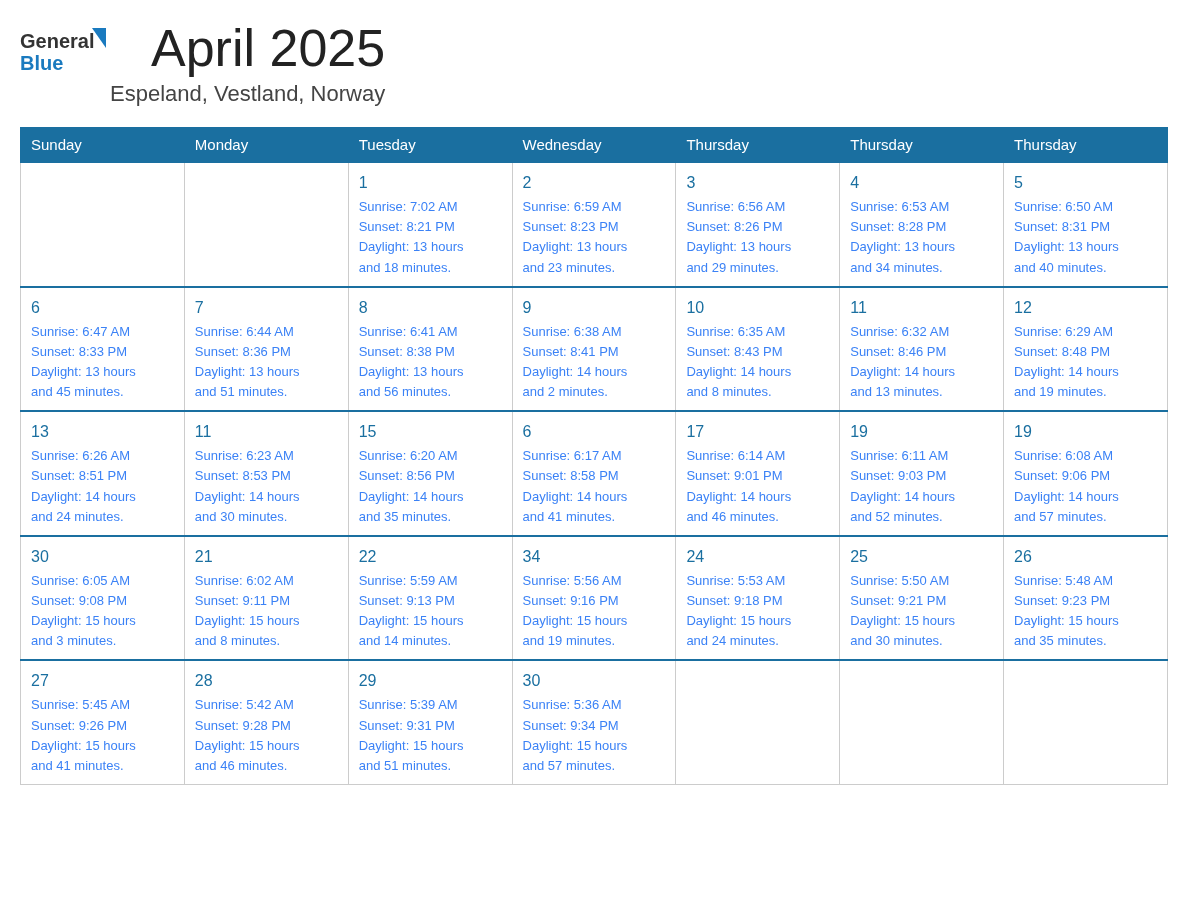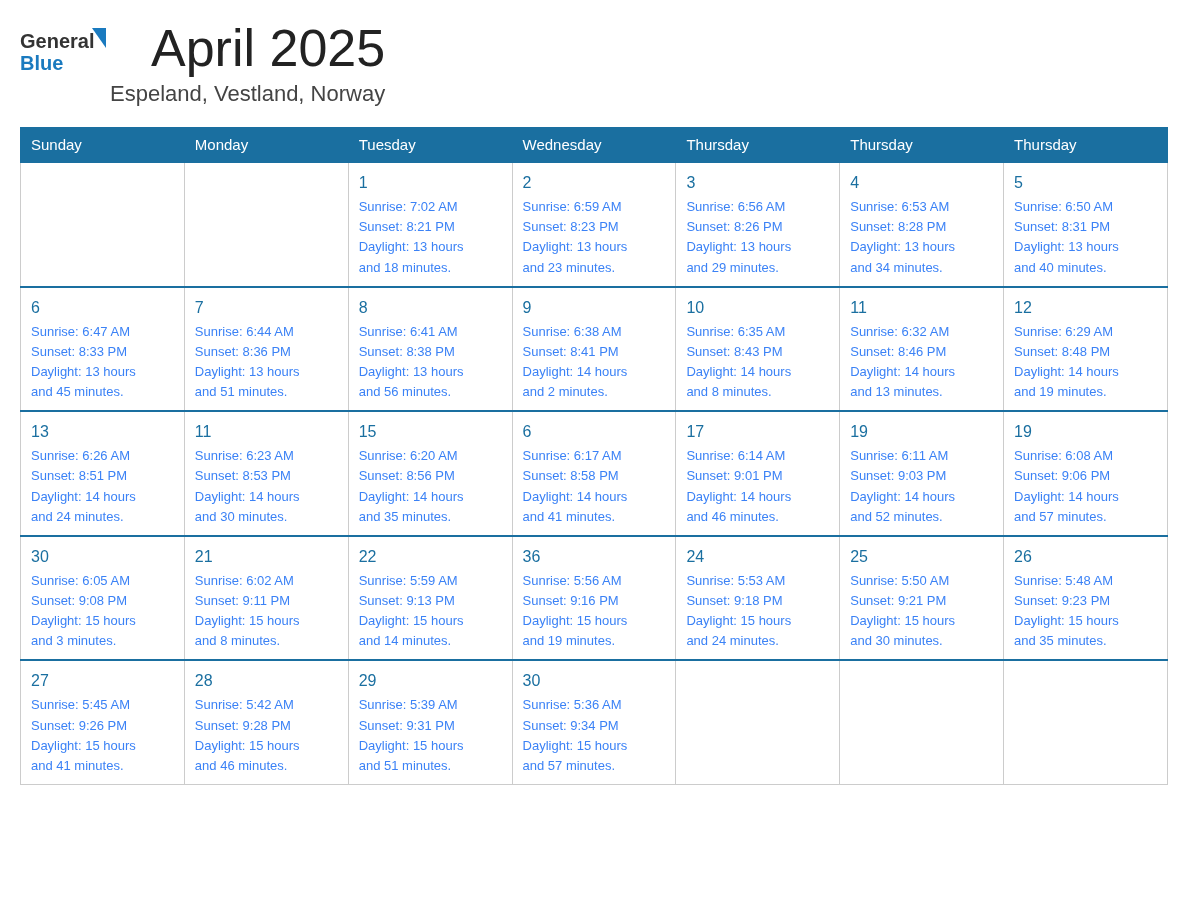--- a/index.html
+++ b/index.html
@@ -207,21 +207,21 @@
         </td>
         <td>
           <span class="day-number">21</span>
           <div class="day-info">Sunrise: 6:02 AM<br>Sunset: 9:11 PM<br>Daylight: 15 hours<br>and 8 minutes.</div>
         </td>
         <td>
           <span class="day-number">22</span>
           <div class="day-info">Sunrise: 5:59 AM<br>Sunset: 9:13 PM<br>Daylight: 15 hours<br>and 14 minutes.</div>
         </td>
         <td>
-          <span class="day-number">36</span>
+          <span class="day-number">34</span>
           <div class="day-info">Sunrise: 5:56 AM<br>Sunset: 9:16 PM<br>Daylight: 15 hours<br>and 19 minutes.</div>
         </td>
         <td>
           <span class="day-number">24</span>
           <div class="day-info">Sunrise: 5:53 AM<br>Sunset: 9:18 PM<br>Daylight: 15 hours<br>and 24 minutes.</div>
         </td>
         <td>
           <span class="day-number">25</span>
           <div class="day-info">Sunrise: 5:50 AM<br>Sunset: 9:21 PM<br>Daylight: 15 hours<br>and 30 minutes.</div>
         </td>

